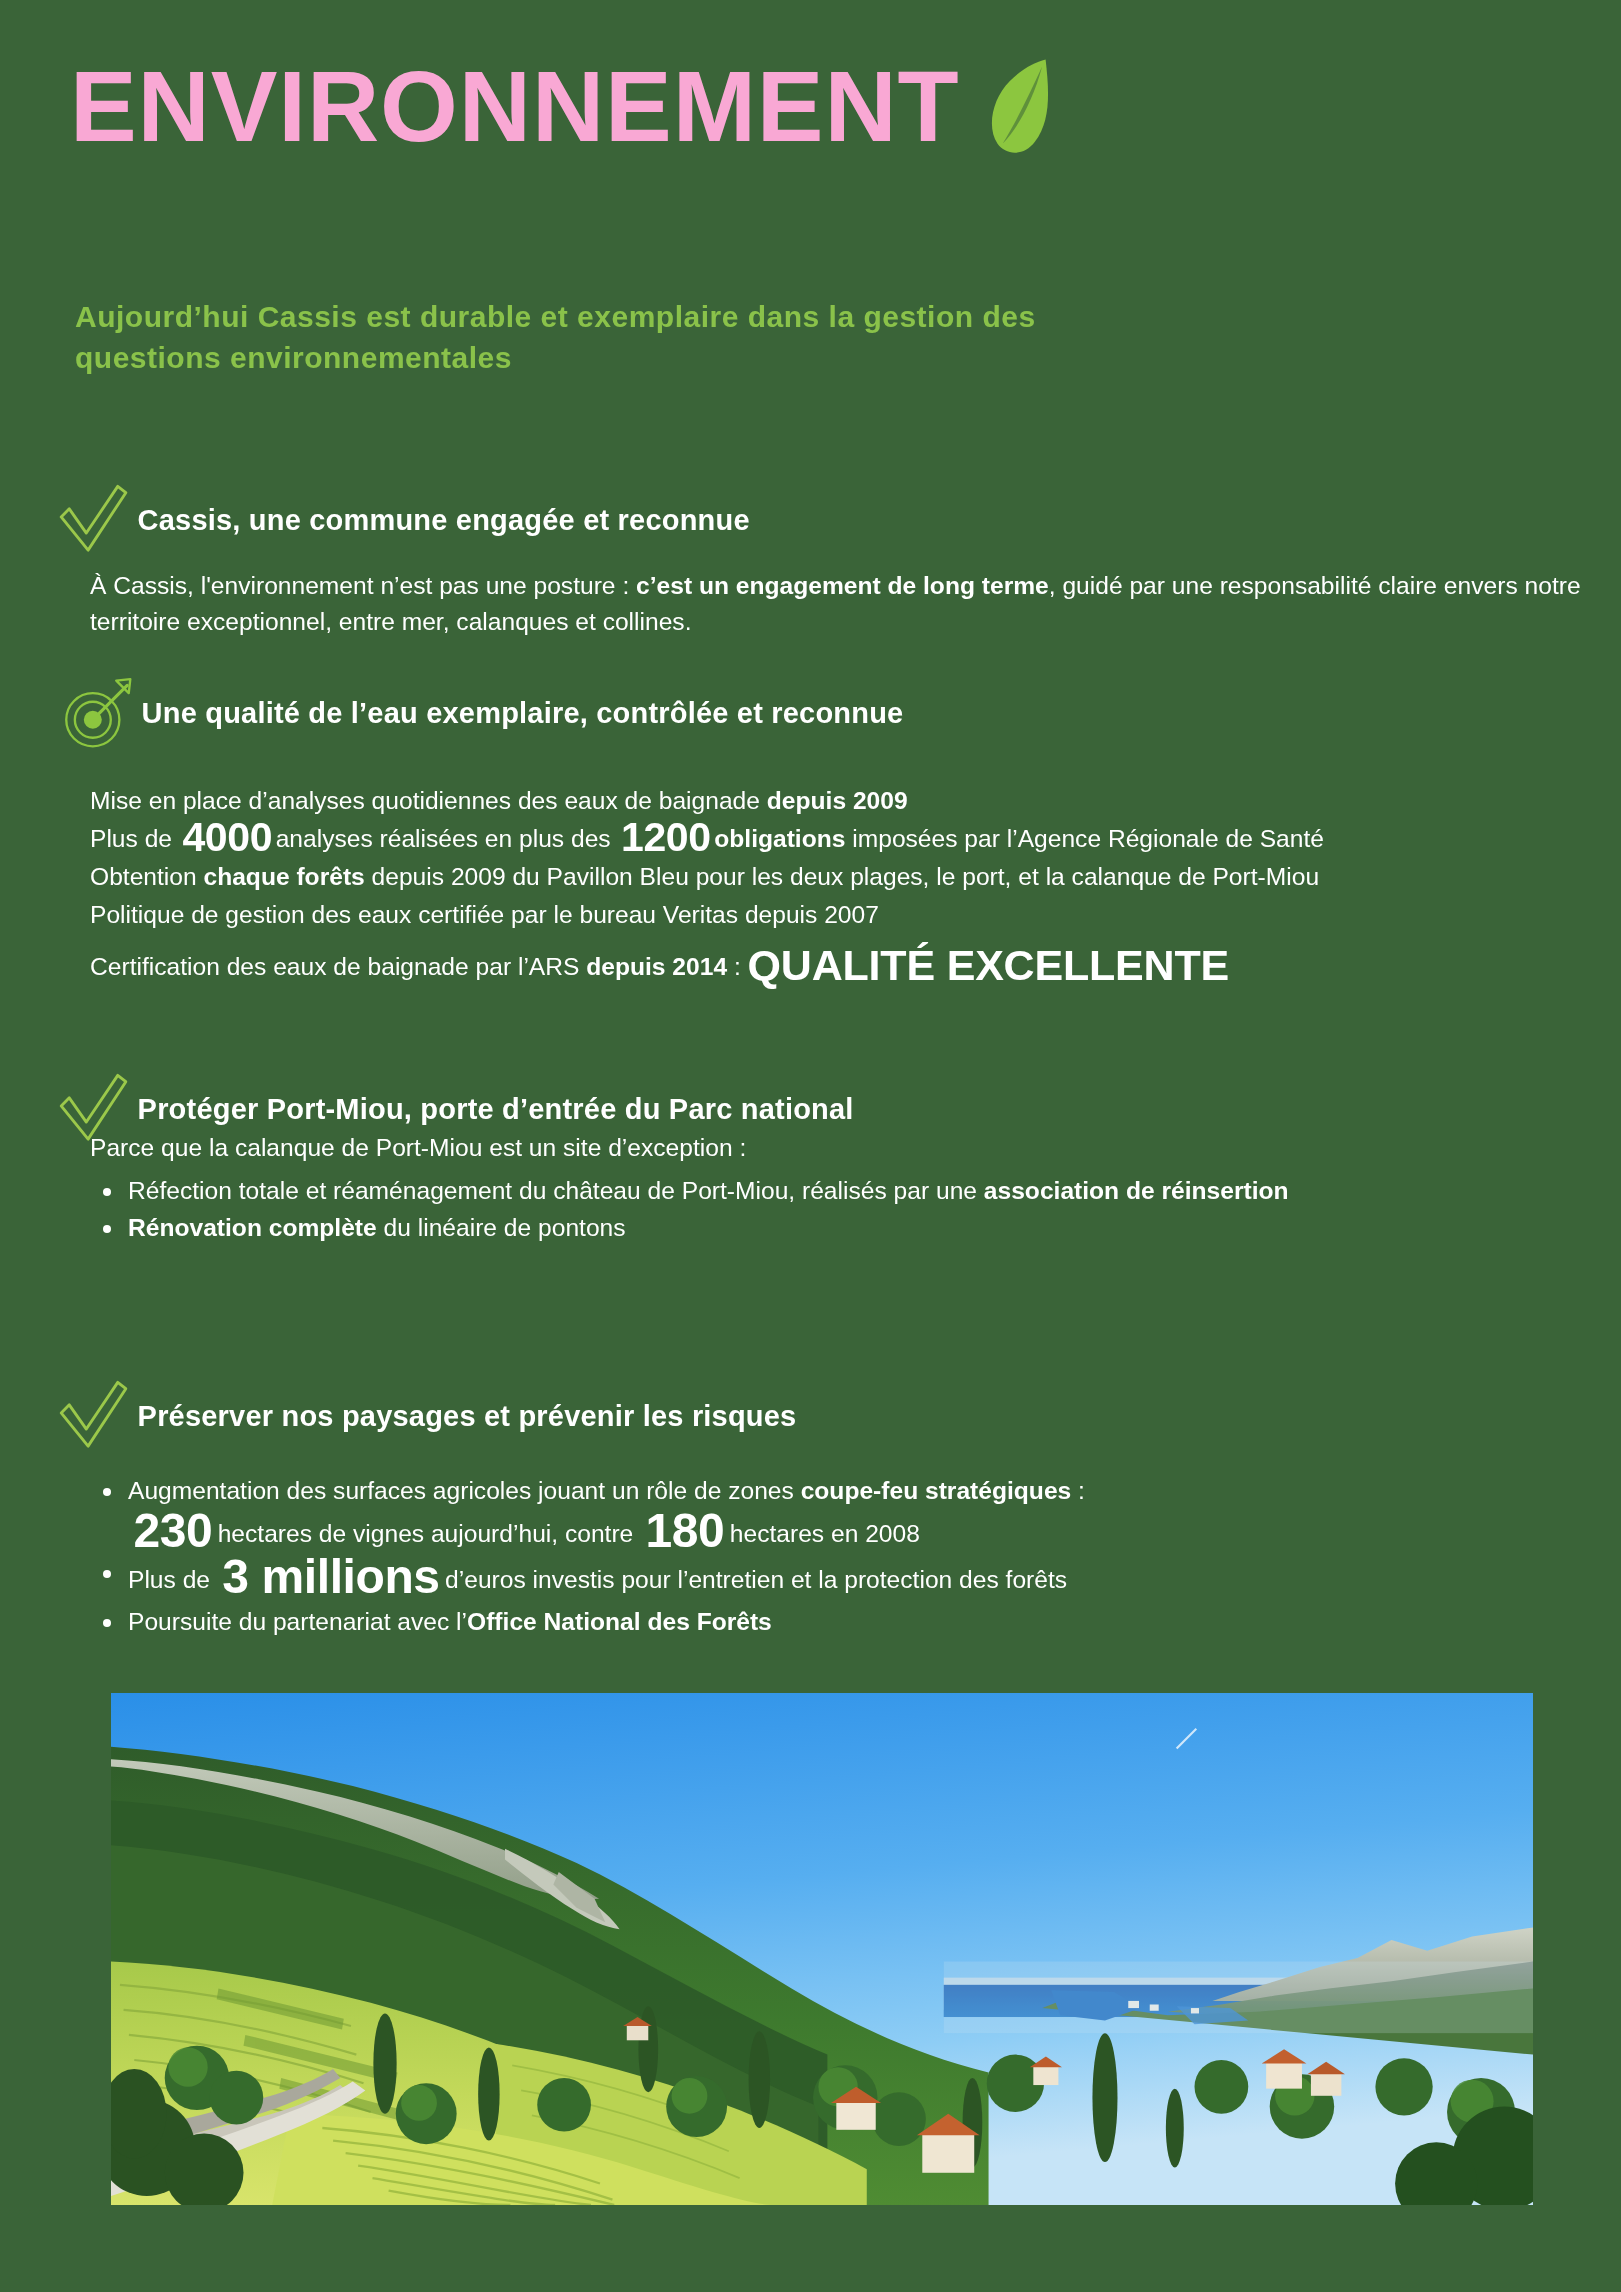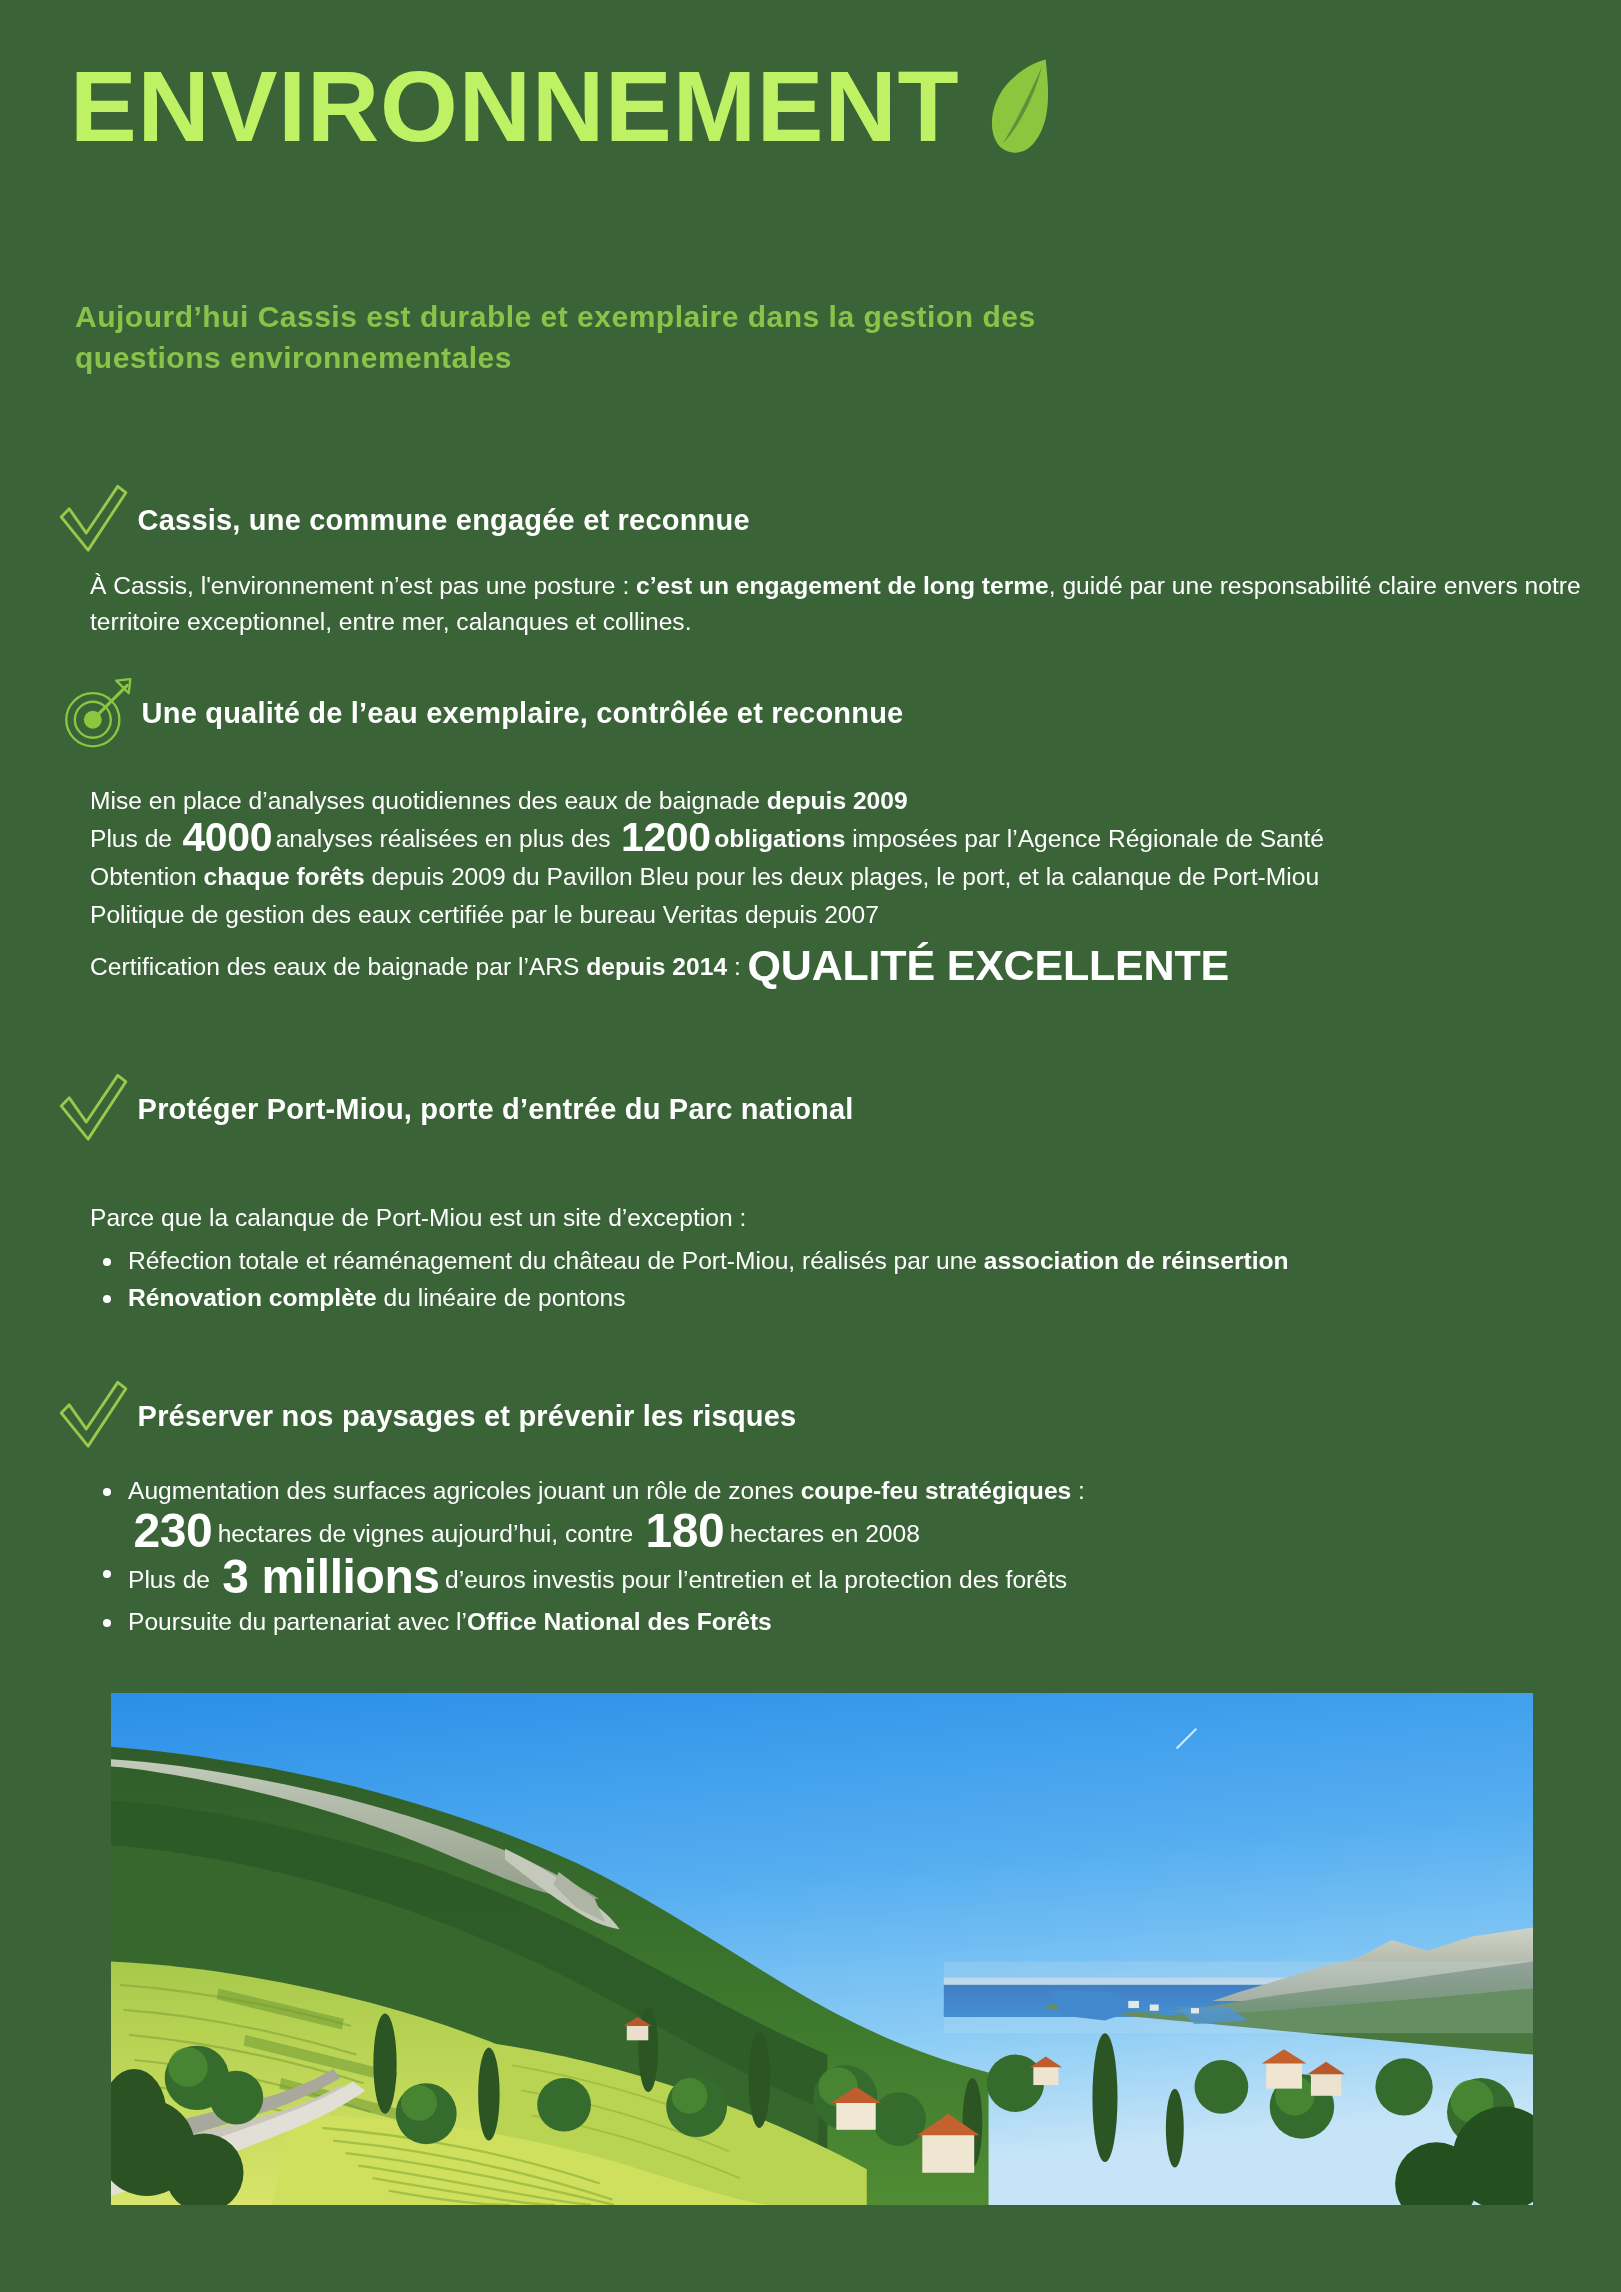--- a/index.html
+++ b/index.html
@@ -31,21 +31,21 @@
     top: 56px;
     display: flex;
     align-items: center;
     gap: 23px;
   }
   .main-title {
     font-size: 100px;
     line-height: 1;
     font-weight: 800;
     letter-spacing: 0.9px;
-    color: #bef264;
+    color: #f9a8d4;
     white-space: nowrap;
     font-stretch: condensed;
   }
   .leaf-icon { width: 77px; height: 100px; display:block; }
 
   
   .subtitle {
     position: absolute;
     left: 75px;
     top: 296px;
@@ -222,21 +222,21 @@
 
   <div class="sec-head" style="left:52px; top:1068px;">
     <span class="icon-wrap">
       <svg class="check-icon" viewBox="0 0 88 88">
         <path d="M8 40 L17 31 L36 58 L71 6 L80 13 L38 77 Z" fill="none" stroke="#9bc84a" stroke-width="3.2" stroke-linejoin="round"></path>
       </svg>
     </span>
     <span class="sec-title">Protéger Port-Miou, porte d’entrée du Parc national</span>
   </div>
 
-  <div class="body-block" style="left:90px; top:1200px; width:1505px;">
+  <div class="body-block" style="left:90px; top:1130px; width:1505px;">
     <div class="line" style="margin-bottom:7.2px;">Parce que la calanque de Port-Miou est un site d’exception :</div>
     <ul class="bullets">
       <li>
         <span>Réfection totale et réaménagement du château de Port-Miou, réalisés par une </span><b>association de réinsertion</b>
       </li>
       <li>
         <b>Rénovation complète</b><span> du linéaire de pontons</span>
       </li>
     </ul>
   </div>

